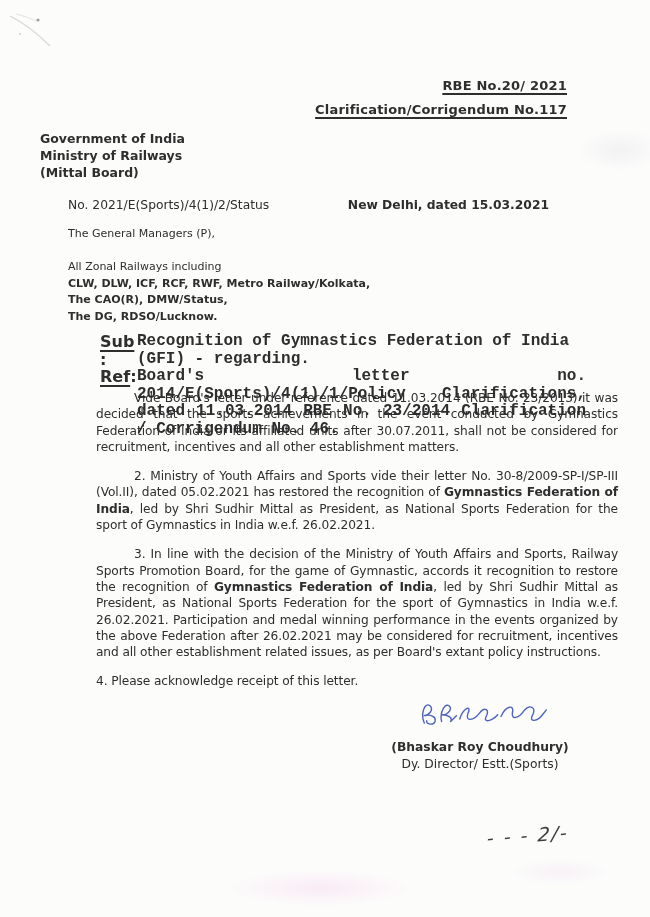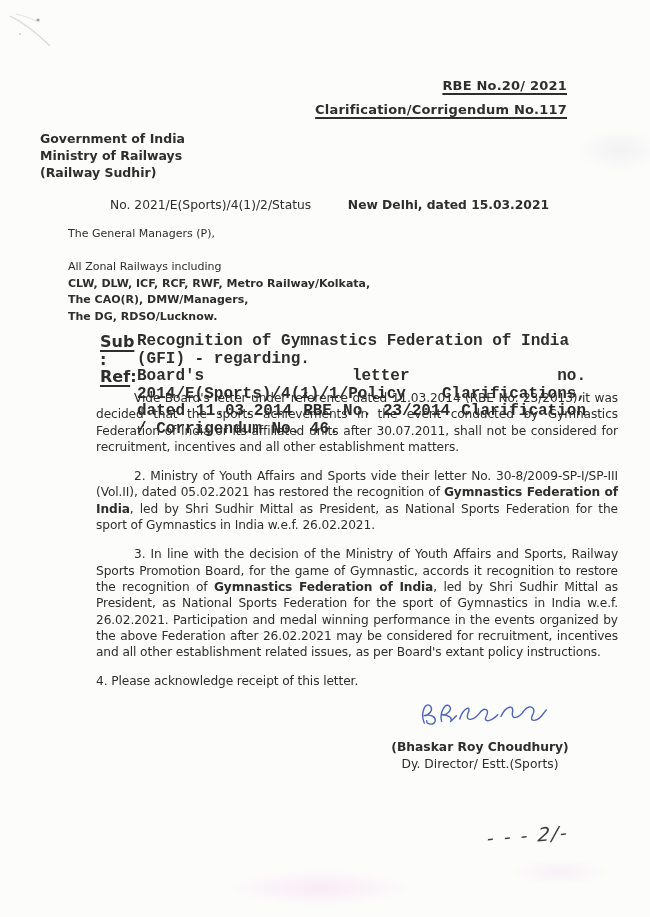--- a/index.html
+++ b/index.html
@@ -50,21 +50,20 @@
     line-height: 17px;
   }
   .fileline {
     position: absolute;
     top: 198px;
     left: 68px;
     right: 101px;
     display: flex;
     justify-content: space-between;
     font-size: 12.3px;
-    margin-left: 42px;
   }
   .addressee {
     position: absolute;
     top: 226px;
     left: 68px;
     font-size: 11px;
     line-height: 16.4px;
   }
   .addr-gap { height: 17px; }
   .subref {
@@ -128,34 +127,34 @@
   </svg>
 
   <div class="ref-header">
     <div class="u">RBE No.20/ 2021</div>
     <div class="u">Clarification/Corrigendum No.117</div>
   </div>
 
   <div class="letterhead">
     <div>Government of India</div>
     <div>Ministry of Railways</div>
-    <div>(Railway Sudhir)</div>
+    <div>(Mittal Board)</div>
   </div>
 
   <div class="fileline">
     <span>No. 2021/E(Sports)/4(1)/2/Status</span>
     <span class="b">New Delhi, dated 15.03.2021</span>
   </div>
 
   <div class="addressee">
     <div>The General Managers (P),</div>
     <div class="addr-gap"></div>
     <div>All Zonal Railways including</div>
     <div class="b">CLW, DLW, ICF, RCF, RWF, Metro Railway/Kolkata,</div>
-    <div class="b">The CAO(R), DMW/Managers,</div>
+    <div class="b">The CAO(R), DMW/Status,</div>
     <div class="b">The DG, RDSO/Lucknow.</div>
   </div>
 
   <div class="subref">
     <div class="row">
       <span class="label"><span class="u">Sub</span><span> :</span></span>
       <span class="text">Recognition of Gymnastics Federation of India (GFI) - regarding.</span>
     </div>
     <div class="row">
       <span class="label"><span class="u">Ref</span><span>:</span></span>

